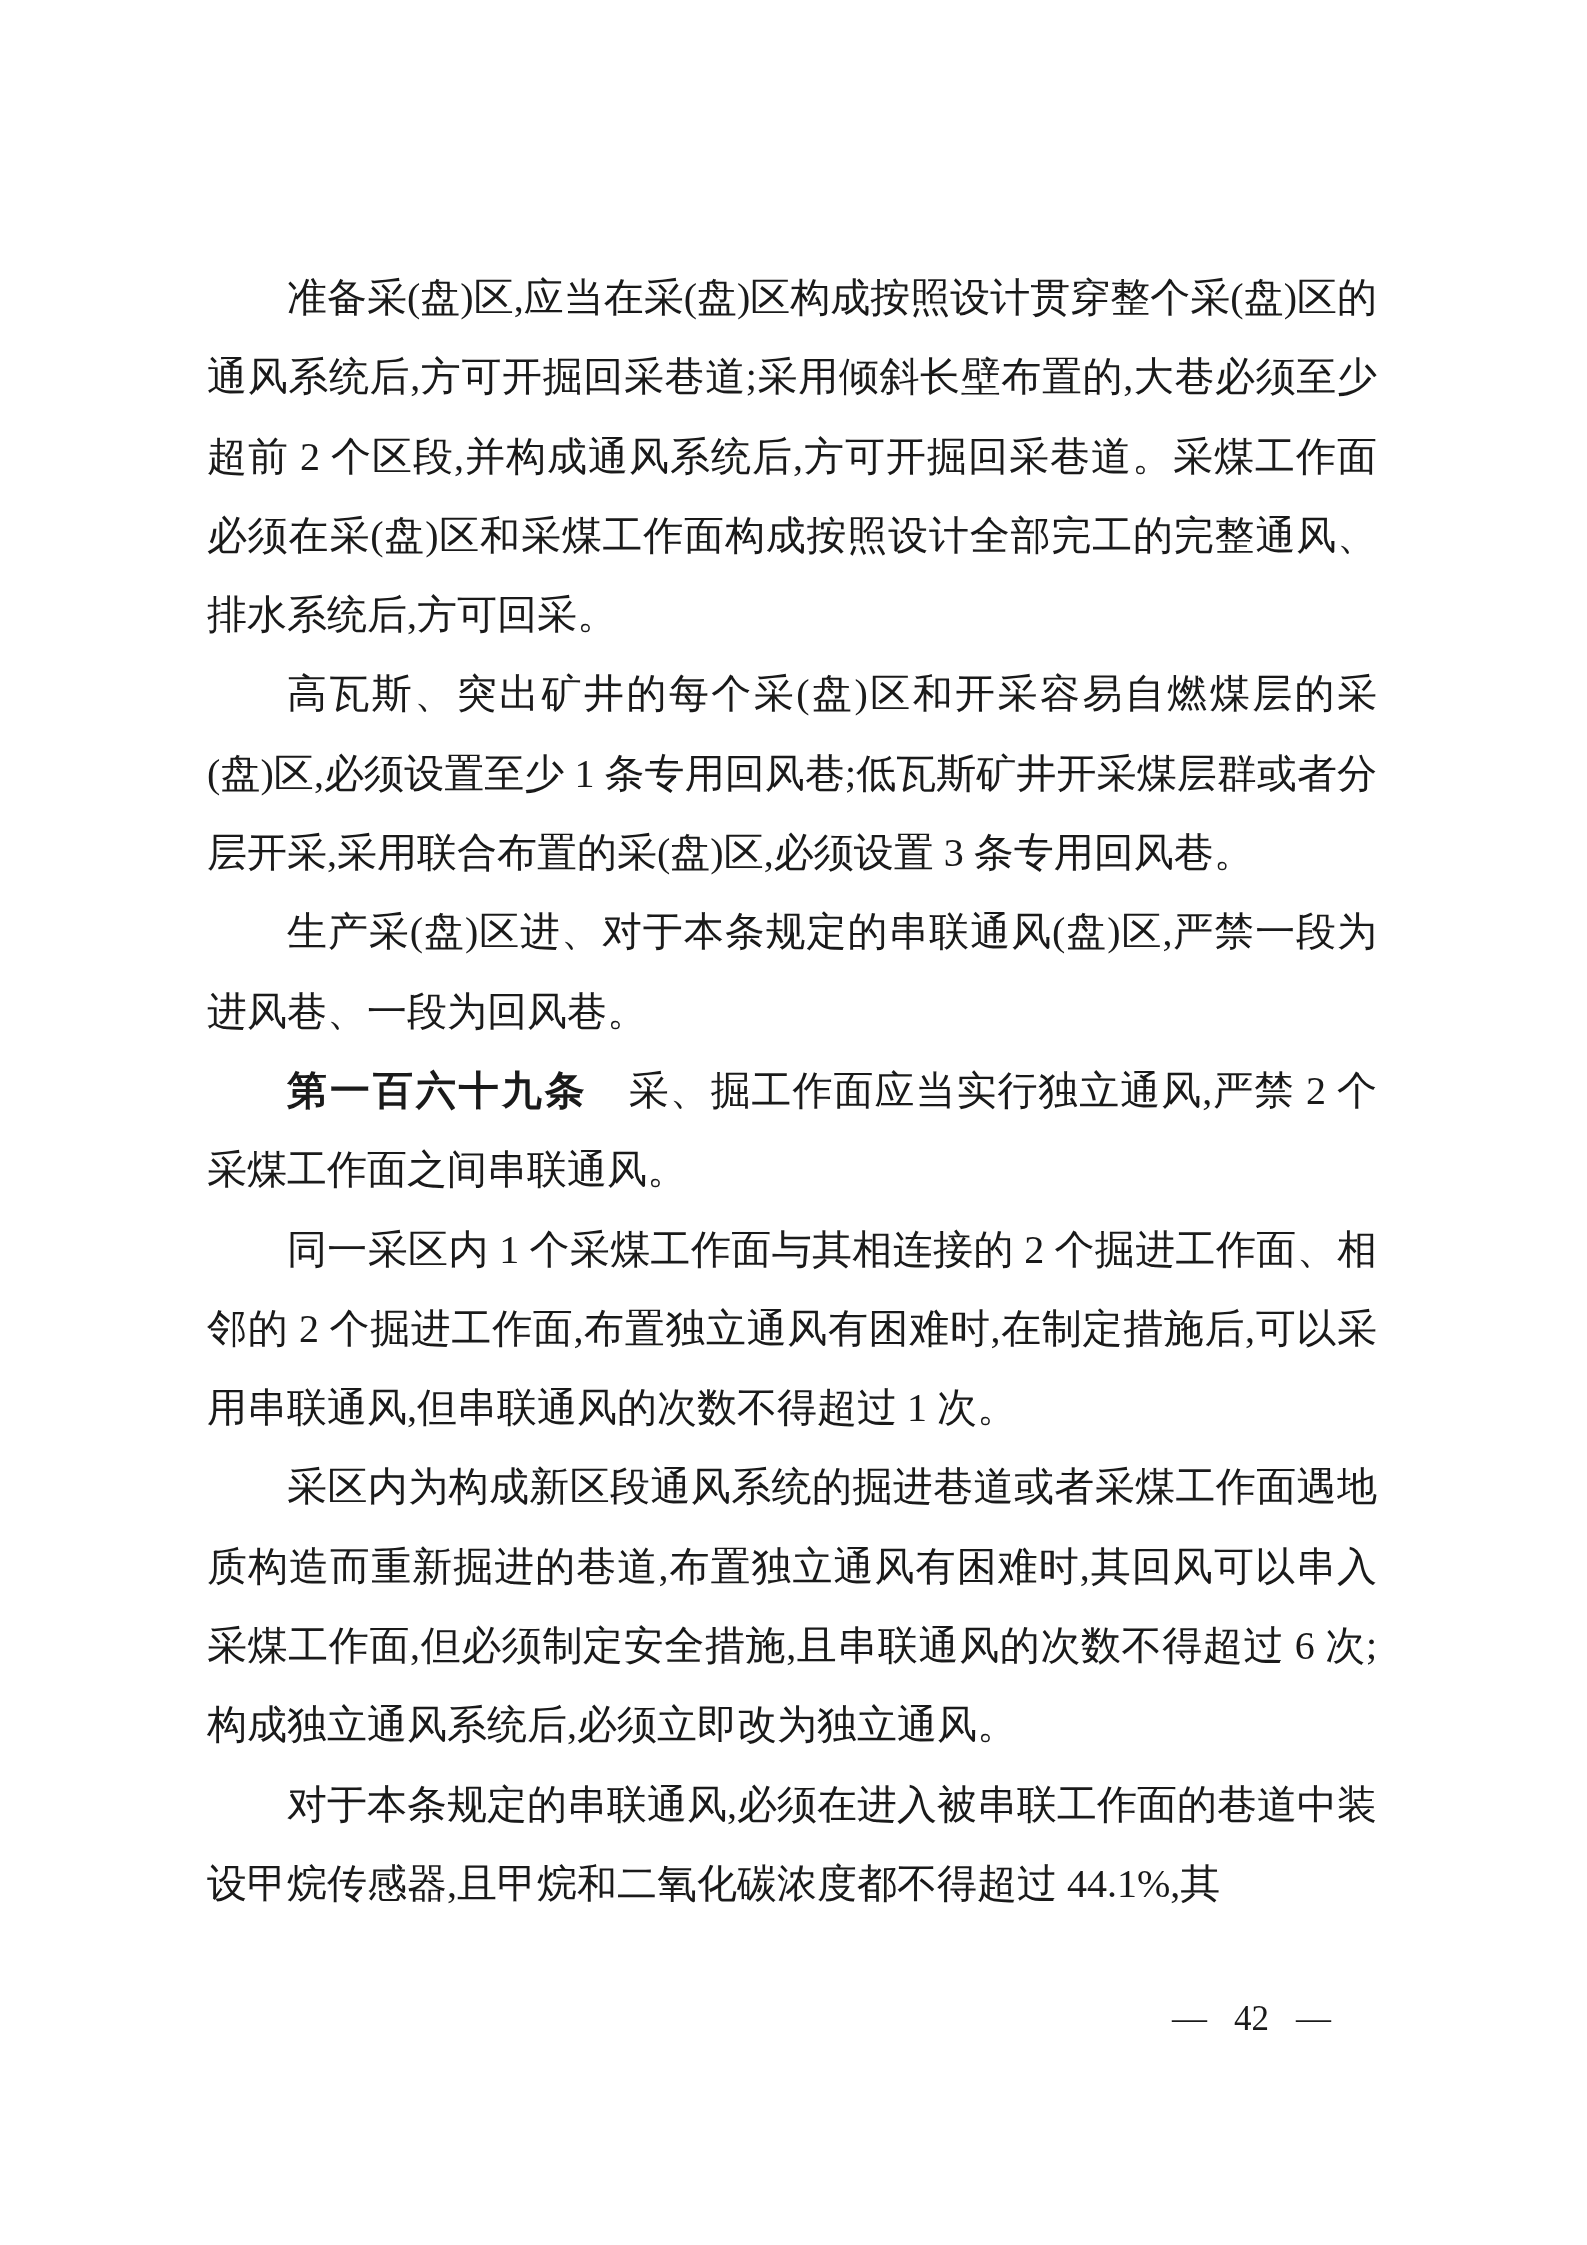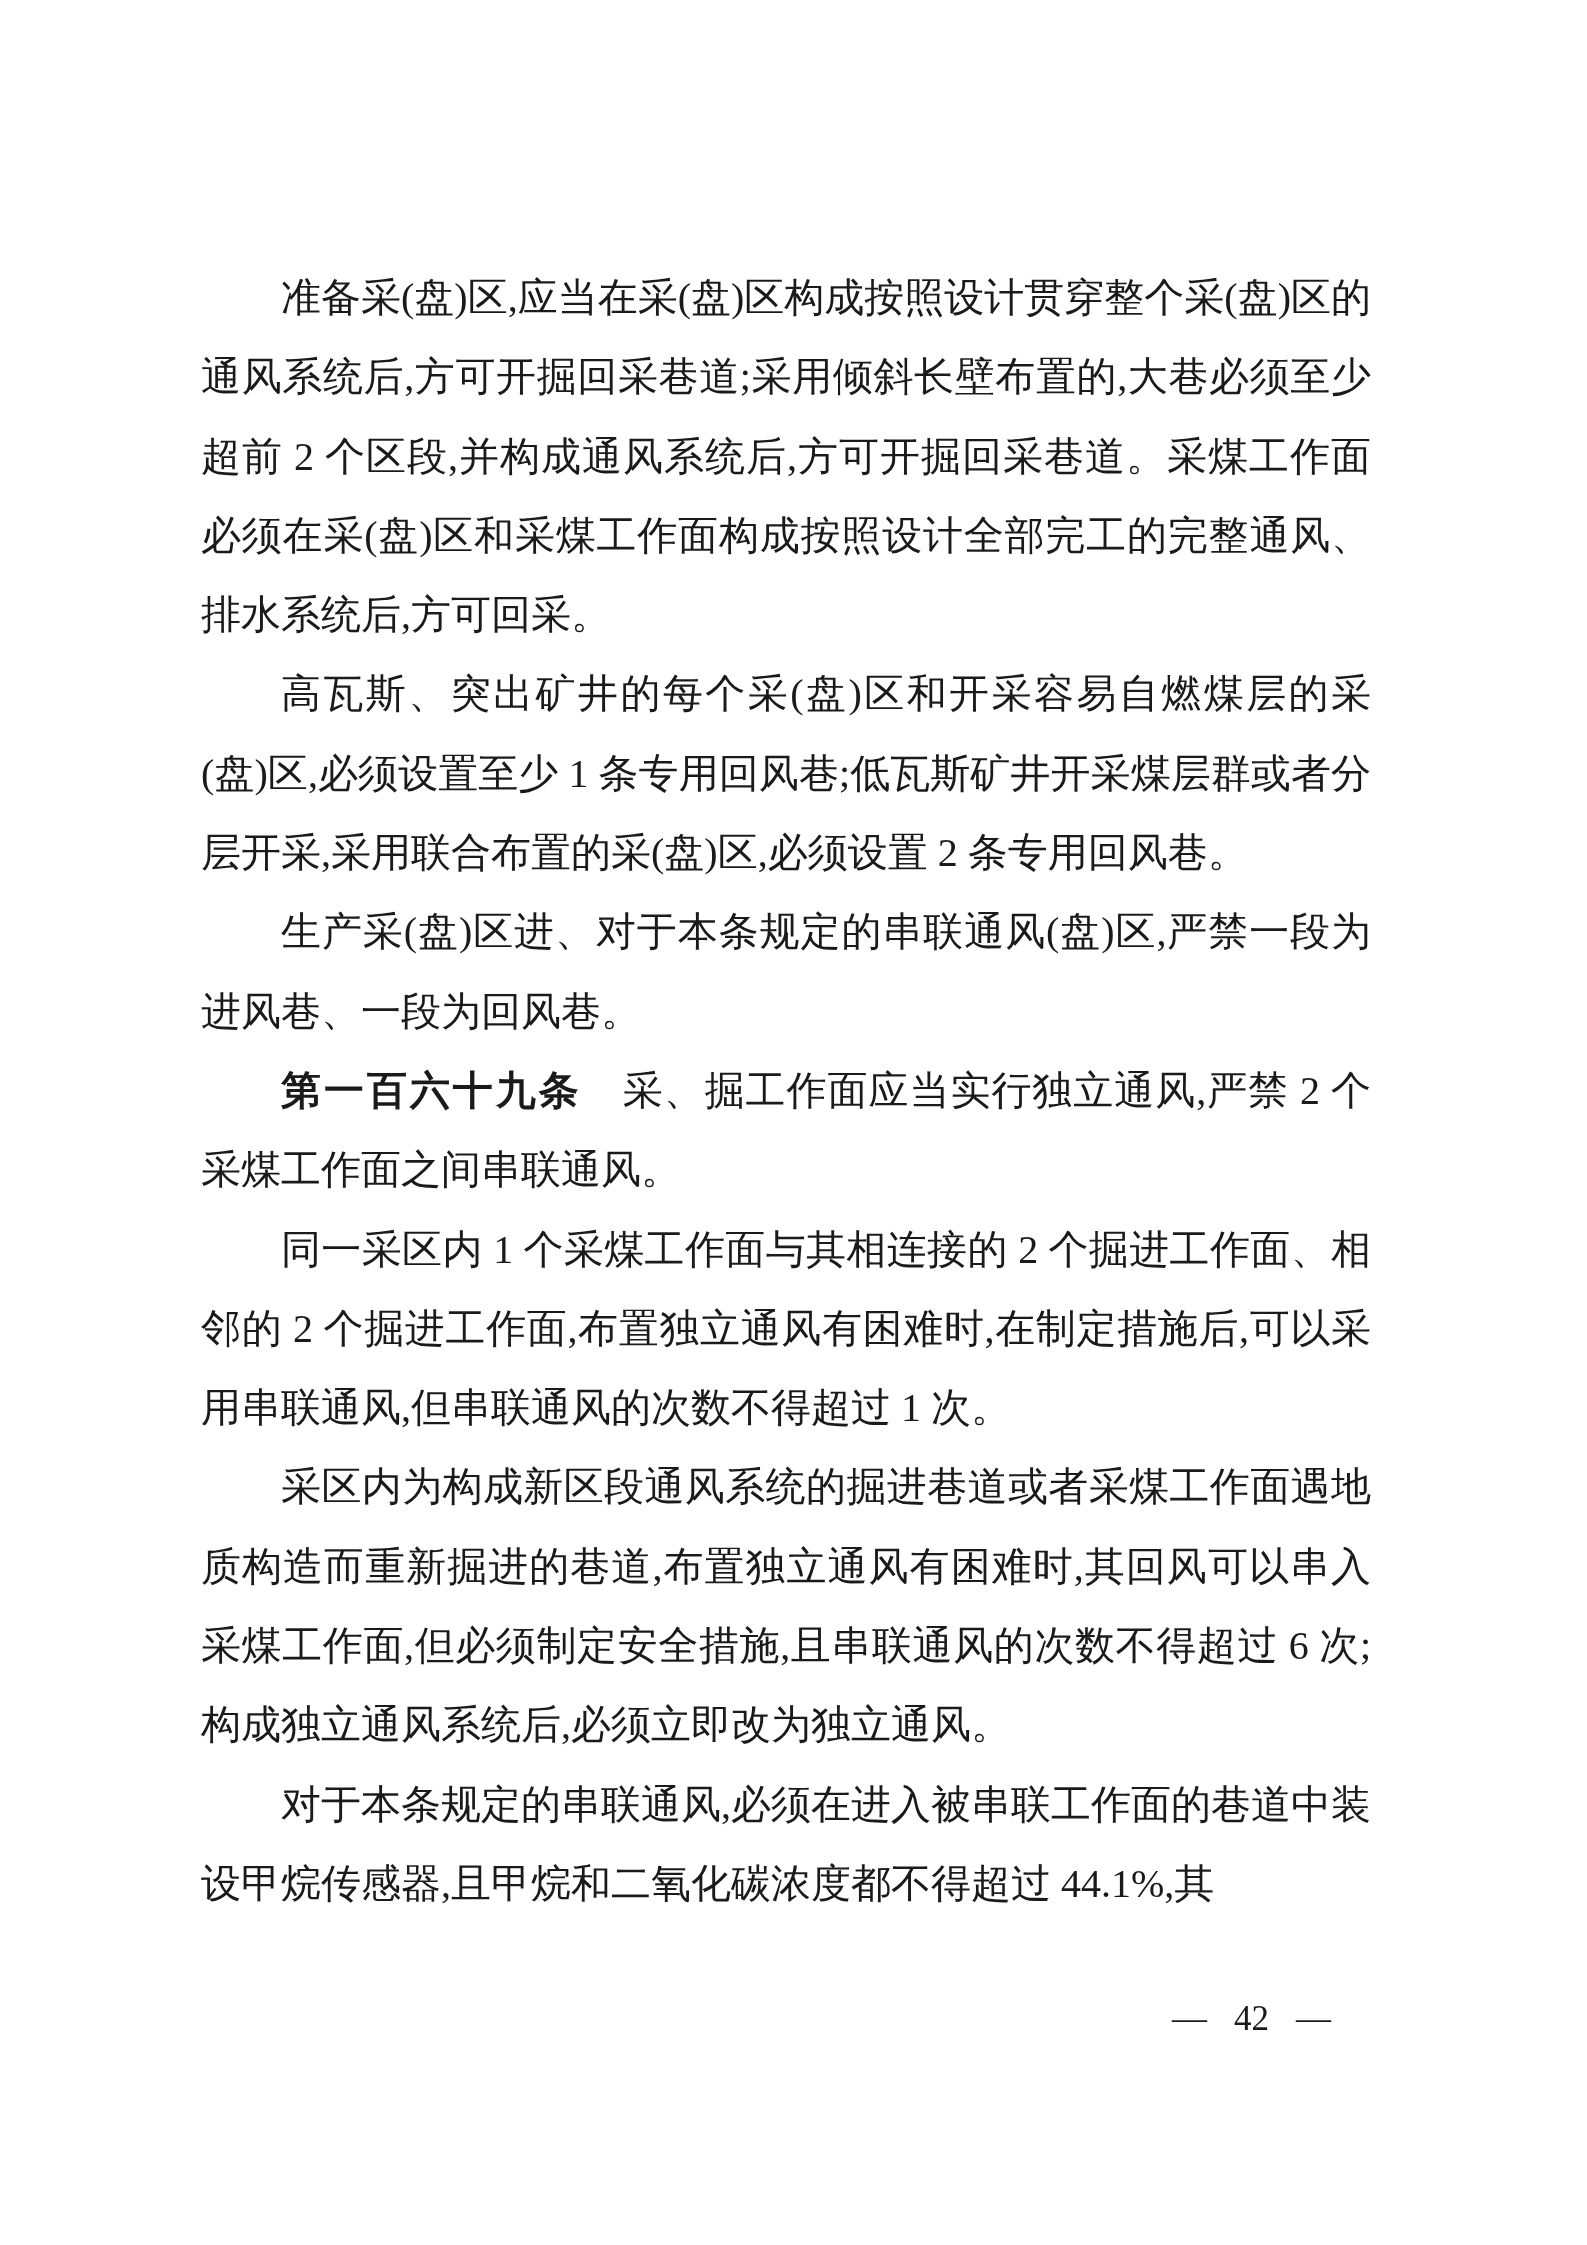--- a/index.html
+++ b/index.html
@@ -8,21 +8,21 @@
     position: relative;
     width: 1587px;
     height: 2245px;
     background: #ffffff;
     overflow: hidden;
     font-family: "Liberation Serif", "DejaVu Serif", serif;
     color: #1a1a1a;
   }
   .text-block {
     position: absolute;
-    left: 201px;
+    left: 207px;
     top: 258px;
     width: 1170px;
   }
   .para {
     font-size: 40px;
     line-height: 79.3px;
     text-align: justify;
     text-justify: inter-character;
     text-indent: 2em;
     word-break: normal;
@@ -44,21 +44,21 @@
     color: #1a1a1a;
   }
 </style>
 </head>
 <body>
 
 <div class="page">
 
   <div class="text-block">
     <p class="para">准备采(盘)区,应当在采(盘)区构成按照设计贯穿整个采(盘)区的通风系统后,方可开掘回采巷道;采用倾斜长壁布置的,大巷必须至少超前 2 个区段,并构成通风系统后,方可开掘回采巷道。采煤工作面必须在采(盘)区和采煤工作面构成按照设计全部完工的完整通风、排水系统后,方可回采。</p>
-    <p class="para">高瓦斯、突出矿井的每个采(盘)区和开采容易自燃煤层的采(盘)区,必须设置至少 1 条专用回风巷;低瓦斯矿井开采煤层群或者分层开采,采用联合布置的采(盘)区,必须设置 2 条专用回风巷。</p>
+    <p class="para">高瓦斯、突出矿井的每个采(盘)区和开采容易自燃煤层的采(盘)区,必须设置至少 1 条专用回风巷;低瓦斯矿井开采煤层群或者分层开采,采用联合布置的采(盘)区,必须设置 3 条专用回风巷。</p>
     <p class="para">生产采(盘)区进、对于本条规定的串联通风(盘)区,严禁一段为进风巷、一段为回风巷。</p>
     <p class="para"><span class="article-label">第一百六十九条</span><span>　采、掘工作面应当实行独立通风,严禁 2 个采煤工作面之间串联通风。</span></p>
     <p class="para">同一采区内 1 个采煤工作面与其相连接的 2 个掘进工作面、相邻的 2 个掘进工作面,布置独立通风有困难时,在制定措施后,可以采用串联通风,但串联通风的次数不得超过 1 次。</p>
     <p class="para">采区内为构成新区段通风系统的掘进巷道或者采煤工作面遇地质构造而重新掘进的巷道,布置独立通风有困难时,其回风可以串入采煤工作面,但必须制定安全措施,且串联通风的次数不得超过 6 次;构成独立通风系统后,必须立即改为独立通风。</p>
     <p class="para">对于本条规定的串联通风,必须在进入被串联工作面的巷道中装设甲烷传感器,且甲烷和二氧化碳浓度都不得超过 44.1%,其</p>
   </div>
 
   <div class="footer">
     <span>—</span>
     <span>42</span>

